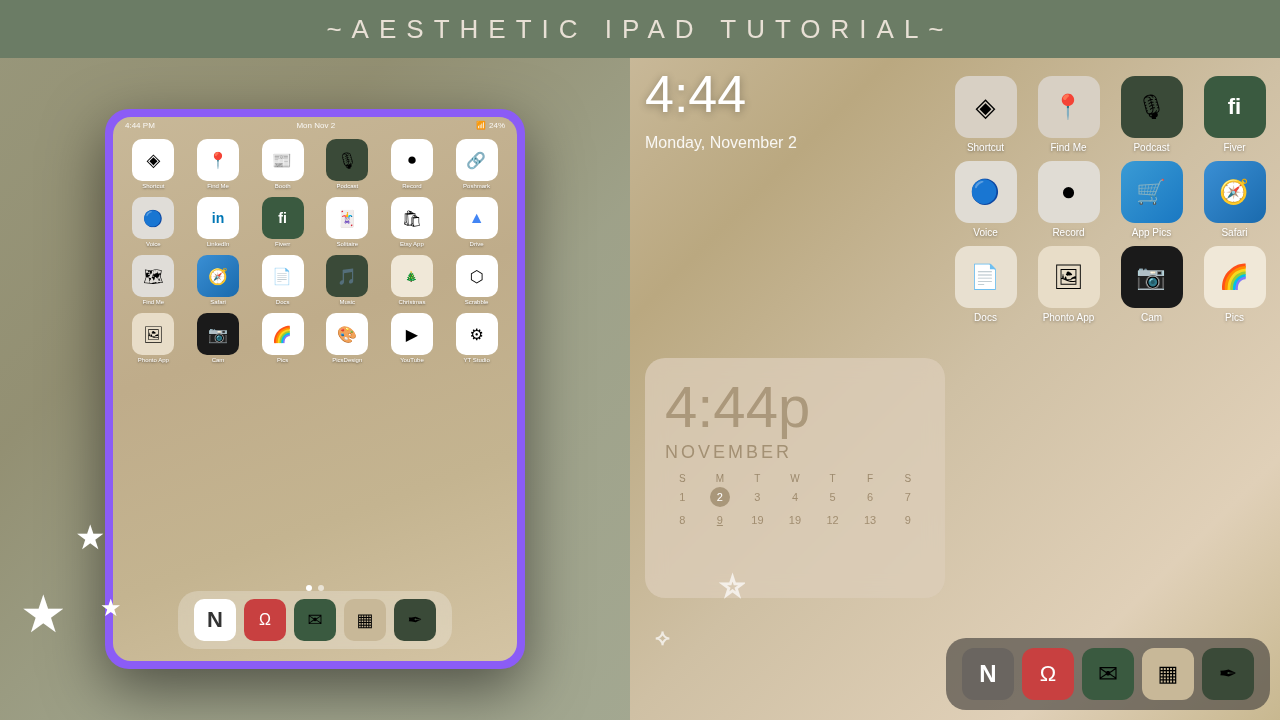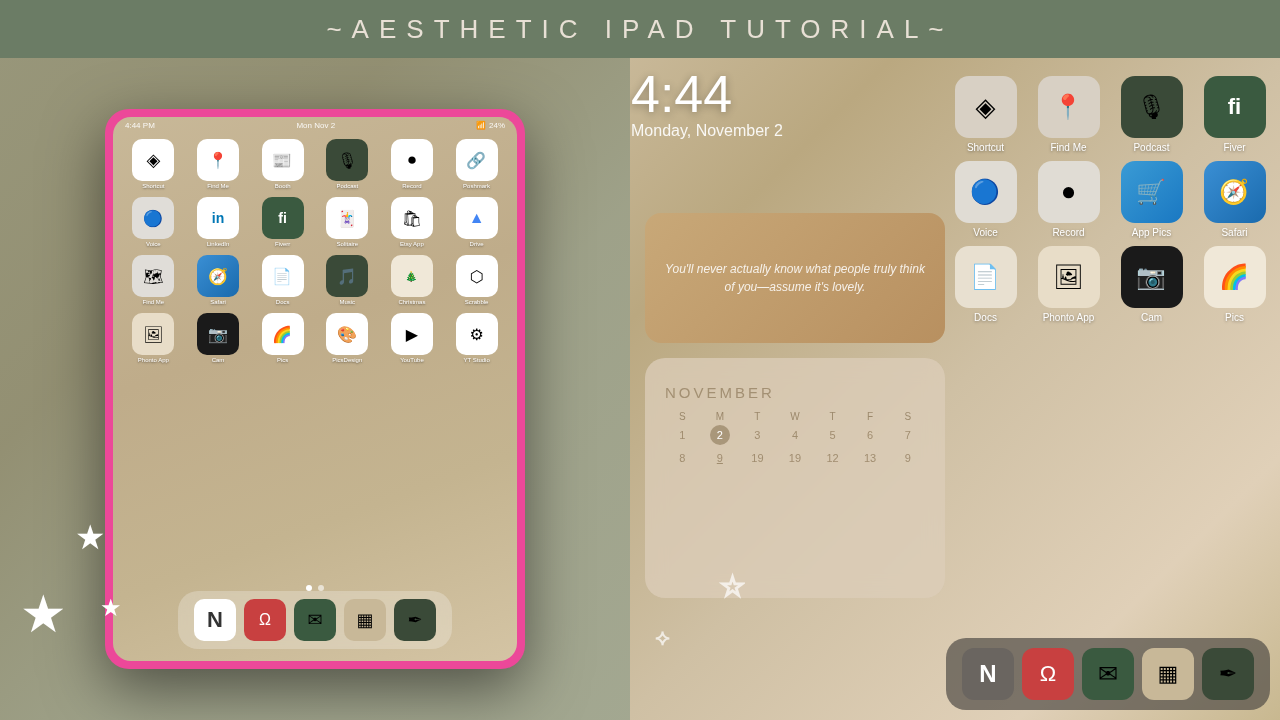--- a/index.html
+++ b/index.html
@@ -53,21 +53,21 @@
       inset: 0;
       background: linear-gradient(135deg, #c4a882 0%, #b89870 30%, #d4c4a8 60%, #e0d4bc 100%);
       opacity: 0.4;
     }
 
     
     .ipad-device {
       position: relative;
       width: 420px;
       height: 560px;
-      background: #ec4899;
+      background: #8b5cf6;
       border-radius: 24px;
       padding: 8px;
       box-shadow: 0 20px 60px rgba(0,0,0,0.5);
       z-index: 10;
     }
     .ipad-screen {
       width: 100%;
       height: 100%;
       border-radius: 18px;
       background: linear-gradient(160deg, #c8b898 0%, #bfac8a 40%, #c4b490 70%, #d4c4a4 100%);
@@ -162,33 +162,33 @@
     .right-bg {
       position: absolute;
       inset: 0;
       background: linear-gradient(135deg, #c8b898 0%, #baa880 20%, #cfc0a4 50%, #e0d0b8 80%, #c8b890 100%);
     }
 
     
     .time-display {
       position: absolute;
       top: 10px;
-      left: 1px;
+      left: 15px;
     }
     .time-large {
       font-size: 52px;
       font-weight: 200;
       color: white;
       text-shadow: 0 2px 8px rgba(0,0,0,0.3);
       line-height: 1;
     }
     .date-small {
       font-size: 16px;
       color: rgba(255,255,255,0.9);
-      margin-top: 2px;
+      margin-top: 14px;
     }
 
     
     .right-app-grid {
       position: absolute;
       top: 10px;
       right: 0;
       display: grid;
       grid-template-columns: repeat(4, 75px);
       gap: 8px;
@@ -253,21 +253,21 @@
       padding: 20px;
       backdrop-filter: blur(10px);
     }
     .clock-widget-time {
       font-size: 58px;
       font-weight: 200;
       color: rgba(160, 140, 110, 0.8);
       line-height: 1;
     }
     .clock-widget-month {
-      font-size: 15px;
+      font-size: 18px;
       letter-spacing: 3px;
       color: rgba(150, 130, 100, 0.8);
       margin-top: 6px;
       margin-bottom: 10px;
     }
     .calendar-grid {
       display: grid;
       grid-template-columns: repeat(7, 1fr);
       gap: 3px;
       text-align: center;
@@ -600,25 +600,23 @@
         <span class="app-label-right">Cam</span>
       </div>
       <div class="app-icon-right">
         <div class="app-icon-box" style="background:#f0e8d8;">
             <span style="font-size:24px;">🌈</span>
           </div>
         <span class="app-label-right">Pics</span>
       </div>
     </div>
 
-    <div class="quote-widget">
-      <p class="quote-text">You'll never actually know what people truly think of you—assume it's lovely.</p>
-    </div>
 
     <div class="clock-widget">
+      <div class="clock-widget-time">4:44p</div>
       <div class="clock-widget-month">NOVEMBER</div>
       <div class="calendar-grid">
         <div class="cal-header">S</div>
         <div class="cal-header">M</div>
         <div class="cal-header">T</div>
         <div class="cal-header">W</div>
         <div class="cal-header">T</div>
         <div class="cal-header">F</div>
         <div class="cal-header">S</div>
         <div class="cal-day">1</div>

